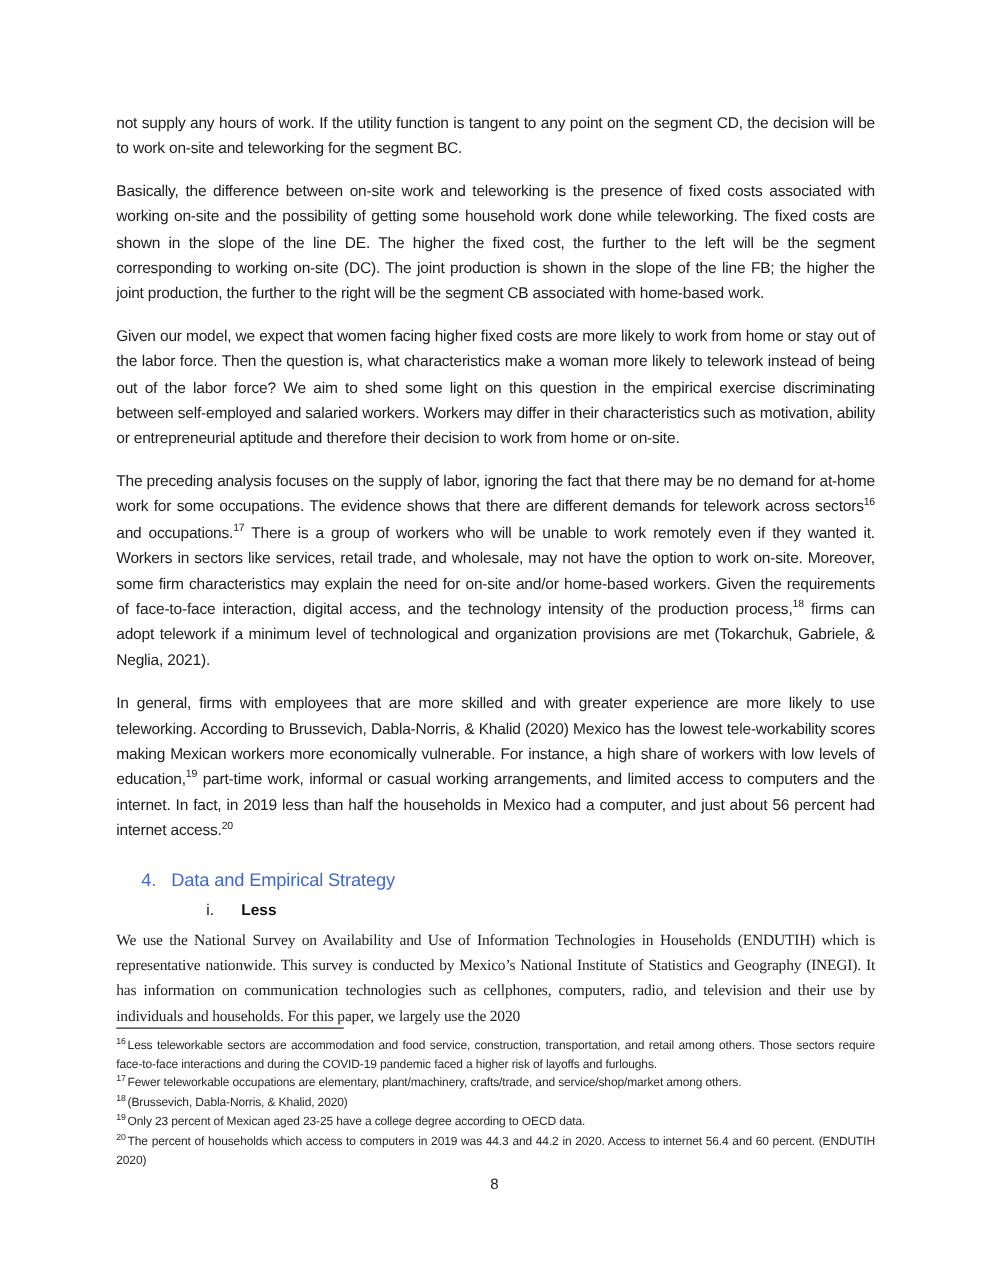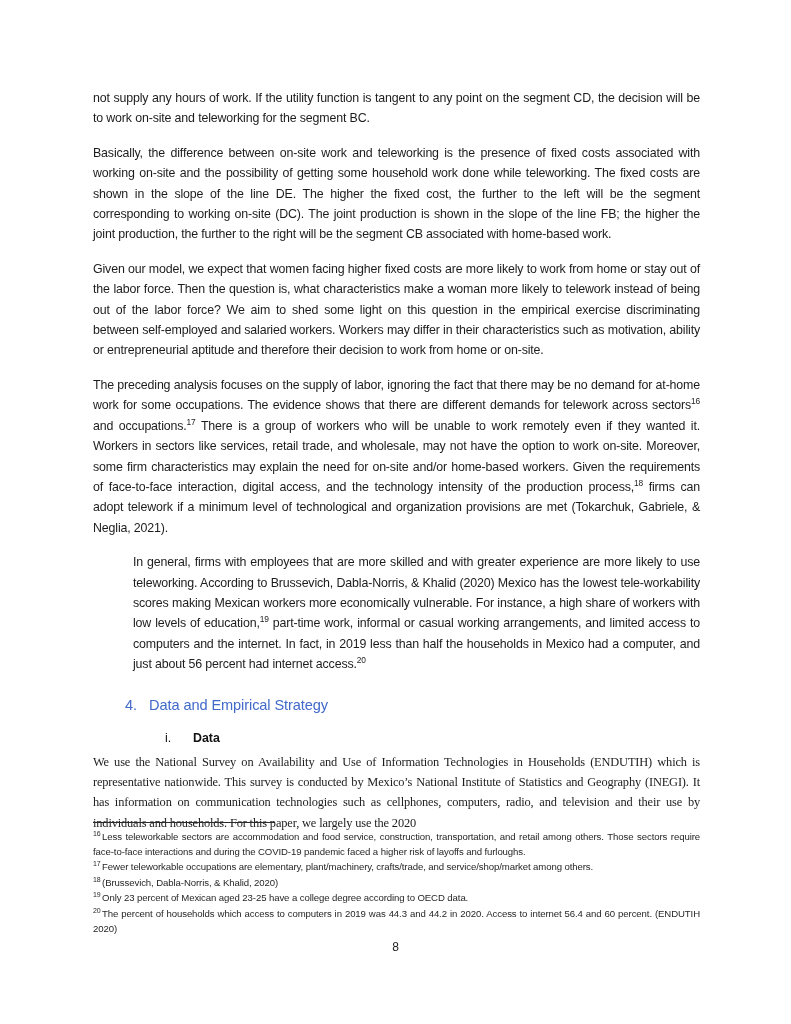--- a/index.html
+++ b/index.html
@@ -33,32 +33,31 @@
     margin: 0 0 14px 0;
     font-size: 12.4px;
     line-height: 20.4px;
     text-align: justify;
     text-justify: inter-word;
     letter-spacing: -0.15px;
     color: #1c1c1c;
   }
   p.body-par.tight {
     margin-bottom: 13px;
-    margin-left: 40px;
   }
   sup.fn-ref {
     font-size: 8.4px;
     vertical-align: super;
     line-height: 0;
   }
   .heading-wrap {
     margin: 19px 0 4px 0;
   }
   h2.section-heading {
-    margin: 12px;
+    margin: 0;
     padding: 0 0 0 20px;
     font-size: 14.6px;
     font-weight: normal;
     color: #4169c9;
     line-height: 22px;
     letter-spacing: -0.1px;
   }
   h2.section-heading .num {
     display: inline-block;
     width: 24px;
@@ -127,21 +126,21 @@
     <p class="body-par">Basically, the difference between on-site work and teleworking is the presence of fixed costs associated with working on-site and the possibility of getting some household work done while teleworking. The fixed costs are shown in the slope of the line DE. The higher the fixed cost, the further to the left will be the segment corresponding to working on-site (DC). The joint production is shown in the slope of the line FB; the higher the joint production, the further to the right will be the segment CB associated with home-based work.</p>
     <p class="body-par">Given our model, we expect that women facing higher fixed costs are more likely to work from home or stay out of the labor force. Then the question is, what characteristics make a woman more likely to telework instead of being out of the labor force? We aim to shed some light on this question in the empirical exercise discriminating between self-employed and salaried workers. Workers may differ in their characteristics such as motivation, ability or entrepreneurial aptitude and therefore their decision to work from home or on-site.</p>
     <p class="body-par">The preceding analysis focuses on the supply of labor, ignoring the fact that there may be no demand for at-home work for some occupations. The evidence shows that there are different demands for telework across sectors<sup class="fn-ref">16</sup> and occupations.<sup class="fn-ref">17</sup> There is a group of workers who will be unable to work remotely even if they wanted it. Workers in sectors like services, retail trade, and wholesale, may not have the option to work on-site. Moreover, some firm characteristics may explain the need for on-site and/or home-based workers. Given the requirements of face-to-face interaction, digital access, and the technology intensity of the production process,<sup class="fn-ref">18</sup> firms can adopt telework if a minimum level of technological and organization provisions are met (Tokarchuk, Gabriele, &amp; Neglia, 2021).</p>
     <p class="body-par tight">In general, firms with employees that are more skilled and with greater experience are more likely to use teleworking. According to Brussevich, Dabla-Norris, &amp; Khalid (2020) Mexico has the lowest tele-workability scores making Mexican workers more economically vulnerable. For instance, a high share of workers with low levels of education,<sup class="fn-ref">19</sup> part-time work, informal or casual working arrangements, and limited access to computers and the internet. In fact, in 2019 less than half the households in Mexico had a computer, and just about 56 percent had internet access.<sup class="fn-ref">20</sup></p>
 
     <div class="heading-wrap">
       <h2 class="section-heading">
         <span class="num">4.</span><span>Data and Empirical Strategy</span>
       </h2>
       <h3 class="sub-heading">
-        <span class="rnum">i.</span><span>Data</span>
+        <span class="rnum">i.</span><span>Less</span>
       </h3>
     </div>
 
     <p class="body-par after-heading">We use the National Survey on Availability and Use of Information Technologies in Households (ENDUTIH) which is representative nationwide. This survey is conducted by Mexico’s National Institute of Statistics and Geography (INEGI). It has information on communication technologies such as cellphones, computers, radio, and television and their use by individuals and households. For this paper, we largely use the 2020</p>
 
   </div>
 
   <div class="footnotes">
     <div class="fn-separator"></div>
     <p class="footnote"><sup>16</sup>Less teleworkable sectors are accommodation and food service, construction, transportation, and retail among others. Those sectors require face-to-face interactions and during the COVID-19 pandemic faced a higher risk of layoffs and furloughs.</p>

